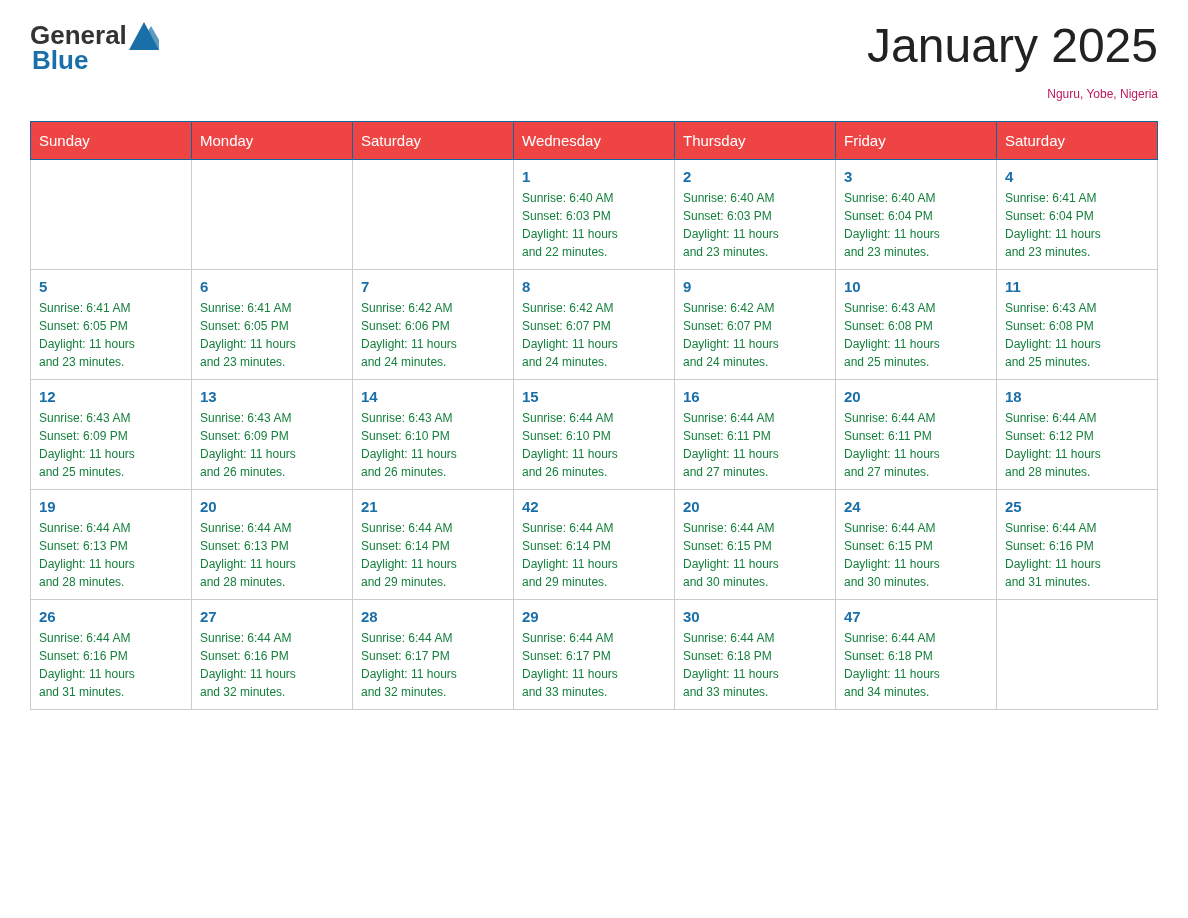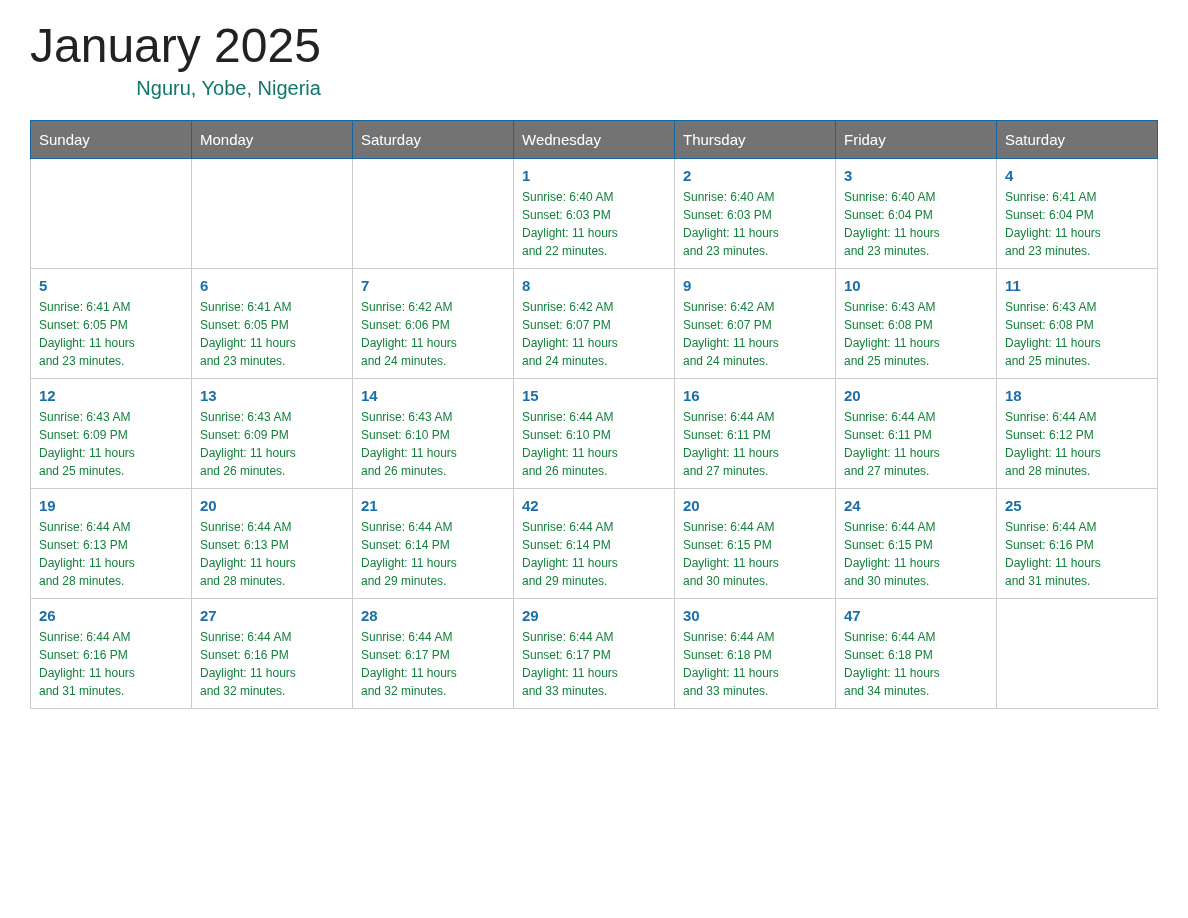--- a/index.html
+++ b/index.html
@@ -34,31 +34,31 @@
     .title-block {
       text-align: right;
     }
     .calendar-title {
       font-size: 48px;
       font-weight: normal;
       color: #222;
       line-height: 1.1;
     }
     .calendar-subtitle {
-      font-size: 20px;
-      color: #0f766e;
-      margin-top: 4px;
+      font-size: 12px;
+      color: #be185d;
+      margin-top: 14px;
     }
     .calendar {
       width: 100%;
       border-collapse: collapse;
       border: 1px solid #bbb;
     }
     .calendar th {
-      background-color: #737373;
+      background-color: #ef4444;
       color: #fff;
       padding: 10px 8px;
       font-size: 15px;
       font-weight: normal;
       text-align: left;
       border: 1px solid #1565a0;
     }
     .calendar td {
       vertical-align: top;
       padding: 8px 8px;
@@ -81,20 +81,32 @@
       line-height: 1.5;
     }
     .calendar tr td {
       height: 110px;
     }
   </style>
 </head>
 <body>
 
 <div class="header">
+  <div class="logo">
+    <div style="display:flex; flex-direction:column; align-items:flex-start;">
+      <div style="display:flex; align-items:center;">
+        <span class="logo-text-general">General</span>
+        <svg width="30" height="28" viewBox="0 0 30 28" style="margin-left:2px;">
+          <polygon points="0,28 15,0 30,28" fill="#1a6fa8"></polygon>
+          <polygon points="8,28 22,4 36,28" fill="#1a6fa8" opacity="0.7"></polygon>
+        </svg>
+      </div>
+      <span class="logo-text-blue" style="margin-top:-6px; margin-left:2px;">Blue</span>
+    </div>
+  </div>
   <div class="title-block">
     <div class="calendar-title">January 2025</div>
     <div class="calendar-subtitle">Nguru, Yobe, Nigeria</div>
   </div>
 </div>
 
 <table class="calendar">
   <thead>
     <tr>
     <th>Sunday</th>

